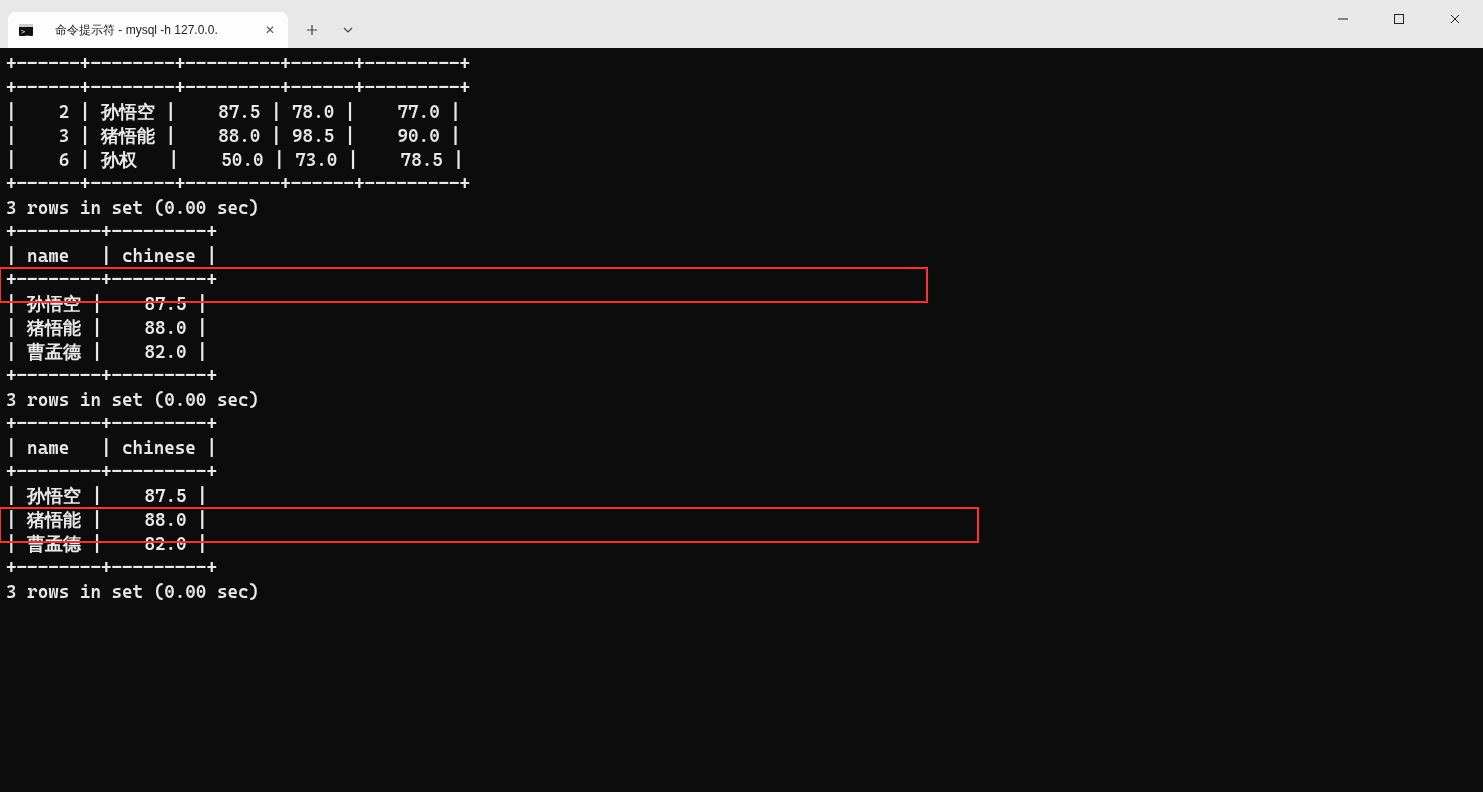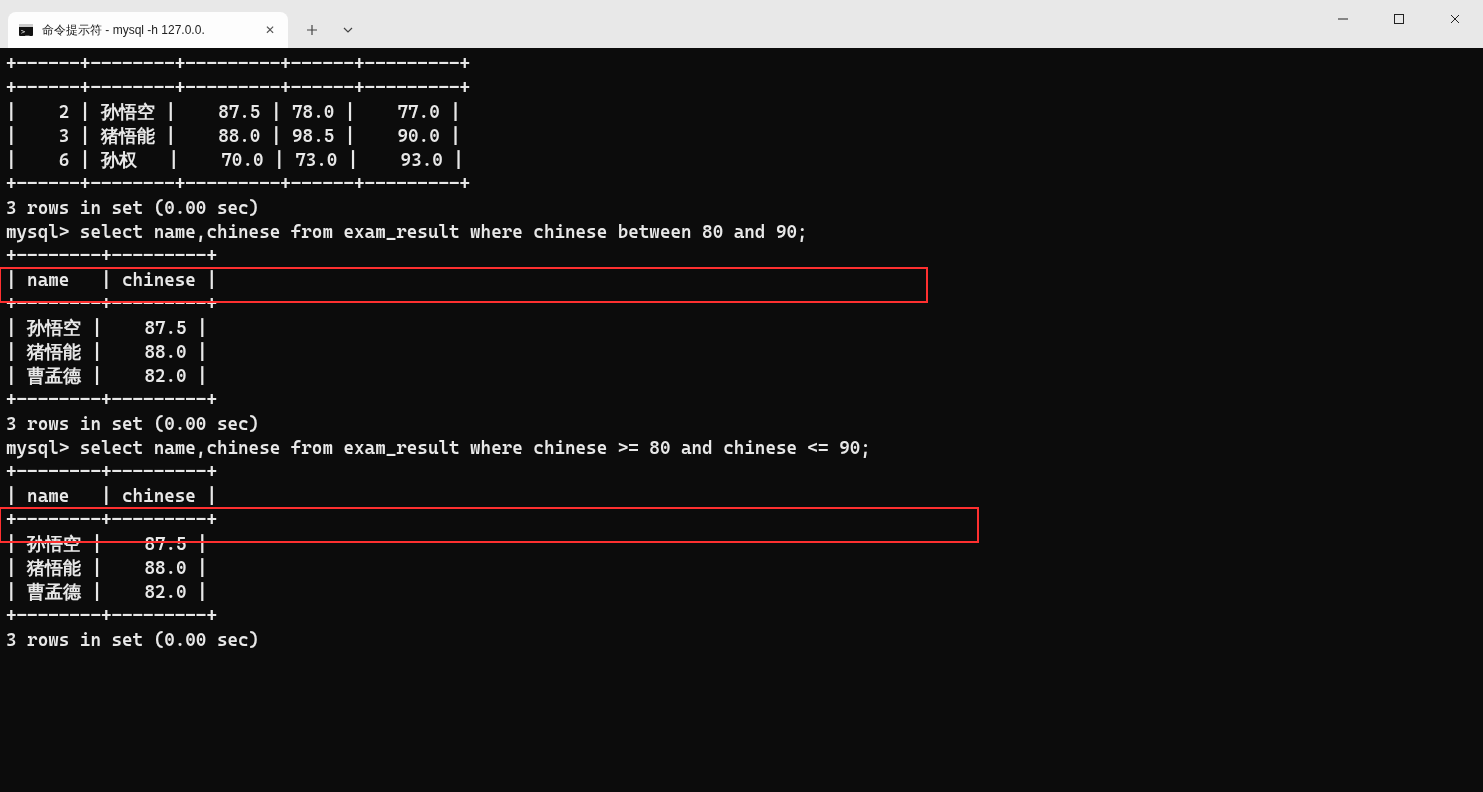--- a/index.html
+++ b/index.html
@@ -40,20 +40,21 @@
       height: 16px;
       display: flex;
       align-items: center;
       justify-content: center;
     }
     .tab-title {
       flex: 1;
       white-space: nowrap;
       overflow: hidden;
       text-overflow: ellipsis;
+      margin-left: 13px;
     }
     .tab-close {
       width: 16px;
       height: 16px;
       display: flex;
       align-items: center;
       justify-content: center;
       font-size: 12px;
       color: #555;
       cursor: pointer;
@@ -165,35 +166,33 @@
         </svg>
     </div>
   </div>
 </div>
 
 <div class="terminal">
 <pre>+------+--------+---------+------+---------+</pre>
 <pre>+------+--------+---------+------+---------+</pre>
 <pre>|    2 | 孙悟空 |    87.5 | 78.0 |    77.0 |</pre>
 <pre>|    3 | 猪悟能 |    88.0 | 98.5 |    90.0 |</pre>
-<pre>|    6 | 孙权   |    70.0 | 73.0 |    93.0 |</pre>
+<pre>|    6 | 孙权   |    50.0 | 73.0 |    78.5 |</pre>
 <pre>+------+--------+---------+------+---------+</pre>
 <pre>3 rows in set (0.00 sec)</pre>
 <pre></pre>
-<pre>mysql&gt; select name,chinese from exam_result where chinese between 80 and 90;</pre>
 <pre>+--------+---------+</pre>
 <pre>| name   | chinese |</pre>
 <pre>+--------+---------+</pre>
 <pre>| 孙悟空 |    87.5 |</pre>
 <pre>| 猪悟能 |    88.0 |</pre>
 <pre>| 曹孟德 |    82.0 |</pre>
 <pre>+--------+---------+</pre>
 <pre>3 rows in set (0.00 sec)</pre>
 <pre></pre>
-<pre>mysql&gt; select name,chinese from exam_result where chinese &gt;= 80 and chinese &lt;= 90;</pre>
 <pre>+--------+---------+</pre>
 <pre>| name   | chinese |</pre>
 <pre>+--------+---------+</pre>
 <pre>| 孙悟空 |    87.5 |</pre>
 <pre>| 猪悟能 |    88.0 |</pre>
 <pre>| 曹孟德 |    82.0 |</pre>
 <pre>+--------+---------+</pre>
 <pre>3 rows in set (0.00 sec)</pre>
 <pre></pre>
 

